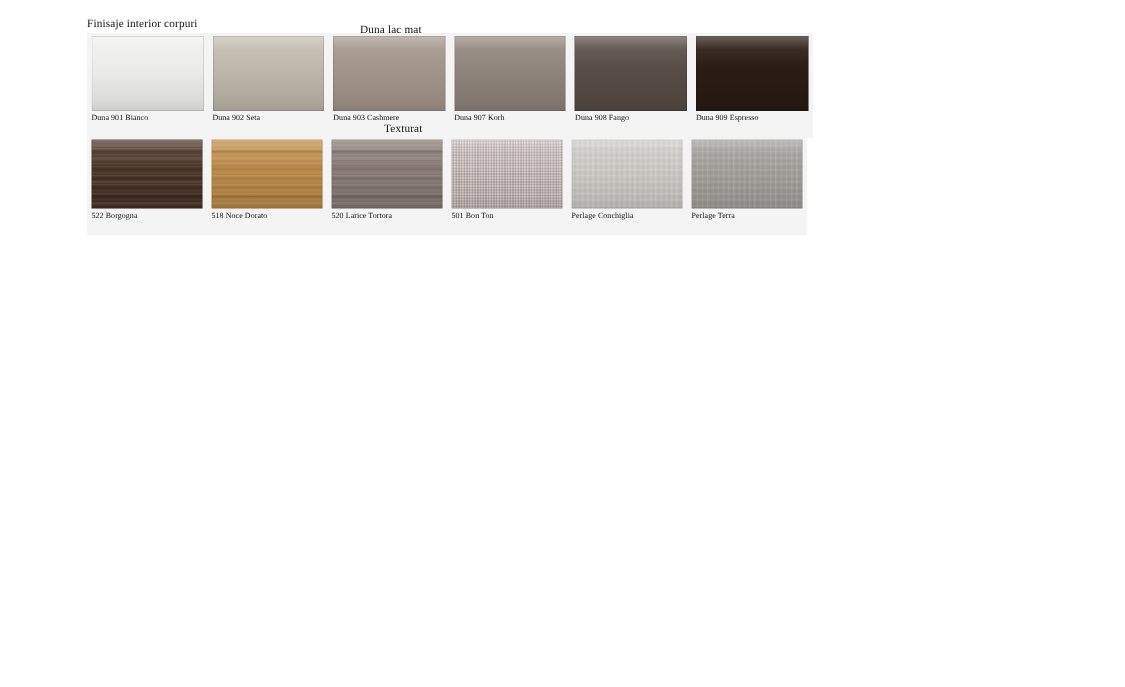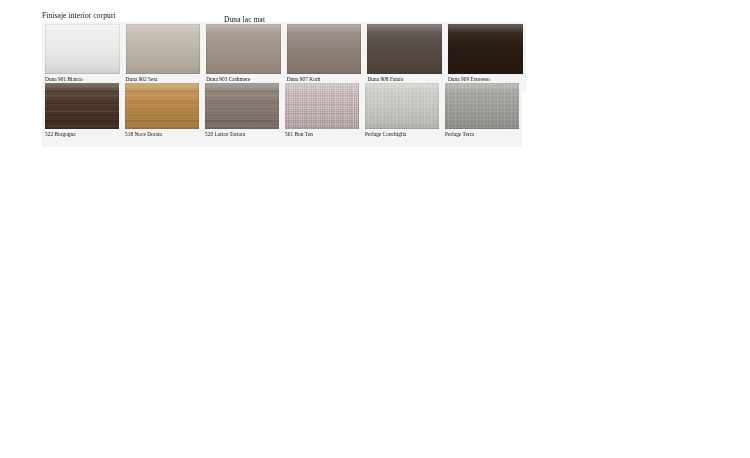--- a/index.html
+++ b/index.html
@@ -20,20 +20,21 @@
     position: absolute;
     left: 0;
     top: 0;
     width: 750px;
     height: 458px;
   }
 
   
   .group {
     position: absolute;
+    margin-left: 16px;
   }
   .group-title {
     font-size: 7.5px;
     line-height: 9px;
     letter-spacing: 0.1px;
     white-space: nowrap;
     color: #111111;
   }
   .title-left   { text-align: left; }
   .title-center { text-align: left; }
@@ -228,20 +229,23 @@
           </div>
         </div>
         <div class="cell-label">Duna 909 Espresso</div>
       </div>
 
     </div>
   </div>
 
   <div class="group" style="left:42px; top:81px; width:480px;">
 
+    <div style="position:relative; height:10px;">
+      <div class="group-title title-center" style="position:absolute; left:198px; top:0; width:120px;">Texturat</div>
+    </div>
 
     <div class="swatch-strip" style="width:480px; height:66px;">
 
       <div class="cell" style="width:80px;">
         <div class="chip-wrap" style="height:48px;">
           <div class="chip" style="background:linear-gradient(180deg,#513a2c 0%,#3e2a1e 100%);">
             <span class="tex-wood-h"></span>
             <span class="tex-wood-band"></span>
             <span class="chip-sheen"></span>
             <span class="chip-edge"></span>

